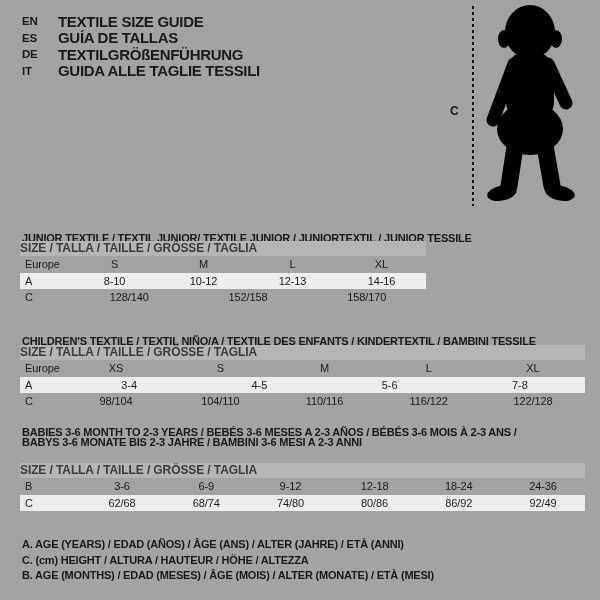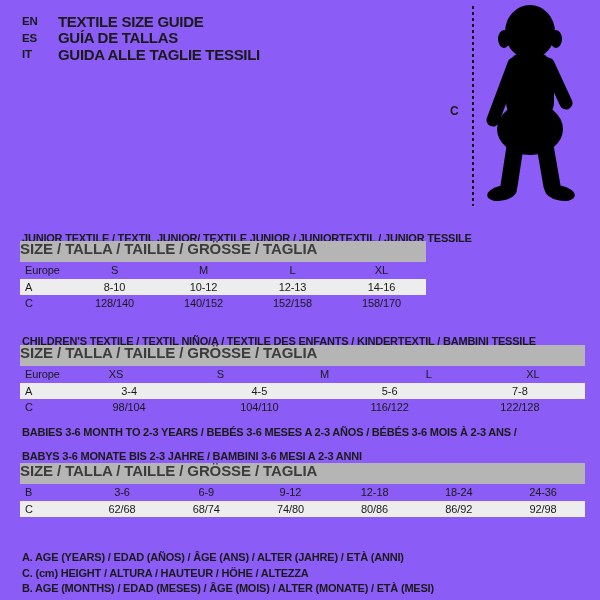--- a/index.html
+++ b/index.html
@@ -1,61 +1,65 @@
 <!DOCTYPE html>
 <html><head>
 <meta charset="utf-8">
 <style>
   html,body { margin:0; padding:0; background:#fff; }
   .page {
-    position:relative; width:600px; height:600px; background:#8b5cf6;
+    position:relative; width:600px; height:600px; background:#a3a3a3;
     font-family:"Liberation Sans", sans-serif; color:#1a1a1a; overflow:hidden;
   }
   
   .lang-block { position:absolute; left:22px; top:13px; }
   .lang-row { display:flex; height:16.5px; align-items:center; }
   .lang-code { width:36px; font-weight:bold; font-size:11.5px; letter-spacing:-0.2px; }
   .lang-title { font-weight:bold; font-size:15px; letter-spacing:-0.3px; white-space:nowrap; }
 
   
   .measure-line { position:absolute; left:472px; top:6px; width:2px; height:200px;
     background:repeating-linear-gradient(#111 0 3px, transparent 3px 6px); }
   .c-label { position:absolute; left:450px; top:104px; font-size:12px; font-weight:bold; }
   .baby-svg { position:absolute; left:478px; top:2px; }
 
   
   .tbl-title { position:absolute; left:22px; font-weight:bold; font-size:11px;
     letter-spacing:-0.2px; white-space:nowrap; }
   .tbl { position:absolute; left:20px; }
-  .bar { height:21px; line-height:15px; font-weight:bold; font-size:15px;
+  .bar { height:15px; line-height:15px; font-weight:bold; font-size:12px;
     letter-spacing:-0.1px; box-sizing:border-box; }
   .trow { display:flex; height:16.5px; line-height:16.5px; font-size:11px; letter-spacing:-0.1px; }
   .trow .lbl { padding-left:5px; box-sizing:border-box; }
   .trow .cell { flex:1; text-align:center; }
   .t1 { width:406px; } .t1 .lbl { width:50px; }
   .t2 { width:565px; } .t2 .lbl { width:44px; }
   .t3 { width:565px; } .t3 .lbl { width:60px; }
 
   
-  .footnotes { position:absolute; left:22px; top:550px; }
+  .footnotes { position:absolute; left:22px; top:537px; }
   .fn { font-weight:bold; font-size:11px; line-height:15.5px; letter-spacing:-0.2px; white-space:nowrap; }
 </style>
 </head>
 <body>
 
 <div class="page">
 
   <div class="lang-block">
     <div class="lang-row">
       <span class="lang-code">EN</span>
       <span class="lang-title">TEXTILE SIZE GUIDE</span>
     </div>
     <div class="lang-row">
       <span class="lang-code">ES</span>
       <span class="lang-title">GUÍA DE TALLAS</span>
+    </div>
+    <div class="lang-row">
+      <span class="lang-code">DE</span>
+      <span class="lang-title">TEXTILGRÖßENFÜHRUNG</span>
     </div>
     <div class="lang-row">
       <span class="lang-code">IT</span>
       <span class="lang-title">GUIDA ALLE TAGLIE TESSILI</span>
     </div>
   </div>
 
   <div class="measure-line"></div>
   <div class="c-label">C</div>
   <svg class="baby-svg" width="116" height="208" viewBox="0 0 116 208" aria-hidden="true">
@@ -89,21 +93,20 @@
     <div class="trow" style="background:#ededed">
       <span class="lbl">A</span>
       <span class="cell">8-10</span>
       <span class="cell">10-12</span>
       <span class="cell">12-13</span>
       <span class="cell">14-16</span>
     </div>
     <div class="trow">
       <span class="lbl">C</span>
       <span class="cell">128/140</span>
-      <span class="cell">140/152</span>
       <span class="cell">152/158</span>
       <span class="cell">158/170</span>
     </div>
   </div>
 
   <div class="tbl-title" style="top:335px">CHILDREN'S TEXTILE / TEXTIL NIÑO/A / TEXTILE DES ENFANTS / KINDERTEXTIL / BAMBINI TESSILE</div>
   <div class="tbl t2" style="top:345px">
     <div class="bar" style="background:#b5b5b5;color:#3c3c3c">SIZE / TALLA / TAILLE / GRÖSSE / TAGLIA</div>
     <div class="trow">
       <span class="lbl">Europe</span>
@@ -117,46 +120,47 @@
       <span class="lbl">A</span>
       <span class="cell">3-4</span>
       <span class="cell">4-5</span>
       <span class="cell">5-6</span>
       <span class="cell">7-8</span>
     </div>
     <div class="trow">
       <span class="lbl">C</span>
       <span class="cell">98/104</span>
       <span class="cell">104/110</span>
+      <span class="cell">110/116</span>
       <span class="cell">116/122</span>
       <span class="cell">122/128</span>
     </div>
   </div>
 
   <div class="tbl-title" style="top:426px">BABIES 3-6 MONTH TO 2-3 YEARS / BEBÉS 3-6 MESES A 2-3 AÑOS / BÉBÉS 3-6 MOIS À 2-3 ANS /</div>
-  <div class="tbl-title" style="top:450px">BABYS 3-6 MONATE BIS 2-3 JAHRE / BAMBINI 3-6 MESI A 2-3 ANNI</div>
+  <div class="tbl-title" style="top:436px">BABYS 3-6 MONATE BIS 2-3 JAHRE / BAMBINI 3-6 MESI A 2-3 ANNI</div>
   <div class="tbl t3" style="top:463px">
     <div class="bar" style="background:#b5b5b5;color:#3c3c3c">SIZE / TALLA / TAILLE / GRÖSSE / TAGLIA</div>
     <div class="trow">
       <span class="lbl">B</span>
       <span class="cell">3-6</span>
       <span class="cell">6-9</span>
       <span class="cell">9-12</span>
       <span class="cell">12-18</span>
       <span class="cell">18-24</span>
       <span class="cell">24-36</span>
     </div>
     <div class="trow" style="background:#ededed">
       <span class="lbl">C</span>
       <span class="cell">62/68</span>
       <span class="cell">68/74</span>
       <span class="cell">74/80</span>
       <span class="cell">80/86</span>
       <span class="cell">86/92</span>
-      <span class="cell">92/98</span>
+      <span class="cell">92/49</span>
     </div>
   </div>
 
   <div class="footnotes">
     <div class="fn">A. AGE (YEARS) / EDAD (AÑOS) / ÂGE (ANS) / ALTER (JAHRE) / ETÀ (ANNI)</div>
     <div class="fn">C. (cm) HEIGHT / ALTURA / HAUTEUR / HÖHE / ALTEZZA</div>
     <div class="fn">B. AGE (MONTHS) / EDAD (MESES) / ÂGE (MOIS) / ALTER (MONATE) / ETÀ (MESI)</div>
   </div>
 
 </div>

